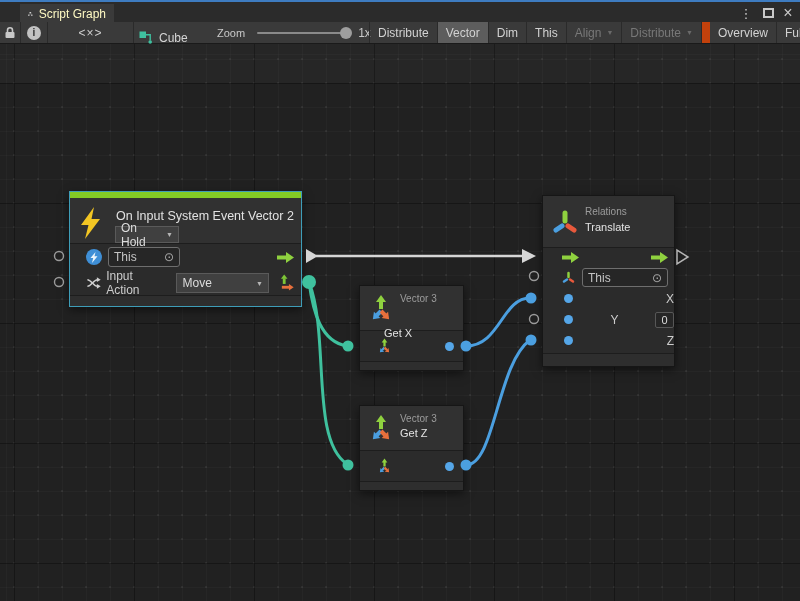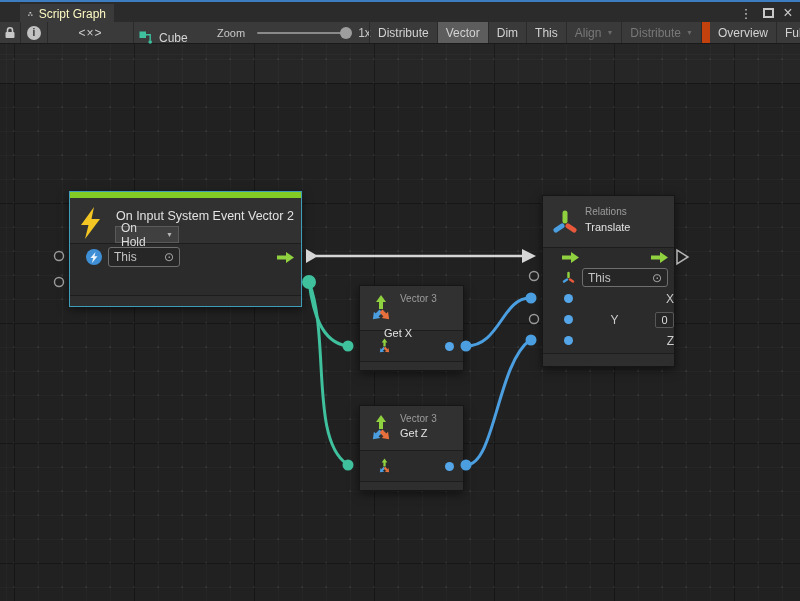--- a/index.html
+++ b/index.html
@@ -170,20 +170,40 @@
       </div>
       <div class="field" style="width:72px;height:20px;">
         <span>This</span>
         <span class="target-glyph">⊙</span>
       </div>
       <div style="flex:1;"></div>
       <svg width="19" height="13" viewBox="0 0 19 13">
         <path d="M1 4.5 h9 v-3.5 l8 5.5 l-8 5.5 v-3.5 h-9 z" fill="#8fd13f"></path>
       </svg>
     </div>
+    <div class="nrow" style="top:78px;height:26px;padding:0 6px 0 4px;gap:5px;">
+      <svg width="16" height="16" viewBox="0 0 16 16">
+        <path d="M1.5 4.5 C5.5 4.5 8 11.5 12 11.5" stroke="#cfcfcf" stroke-width="1.5" fill="none"></path>
+        <path d="M1.5 11.5 C5.5 11.5 8 4.5 12 4.5" stroke="#cfcfcf" stroke-width="1.5" fill="none"></path>
+        <polygon points="11.5,2 15.5,4.5 11.5,7" fill="#cfcfcf"></polygon>
+        <polygon points="11.5,9 15.5,11.5 11.5,14" fill="#cfcfcf"></polygon>
+      </svg>
+      <span class="port-label">Input Action</span>
+      <div class="ddown" style="width:97px;height:20px;margin-left:6px;">
+        <span>Move</span>
+        <span class="caret">▼</span>
+      </div>
+      <div style="flex:1;"></div>
+      <svg width="17" height="18" viewBox="0 0 17 18">
+        <path d="M5.5 10 V4" stroke="#7ec636" stroke-width="3" fill="none"></path>
+        <polygon points="2,4.5 9,4.5 5.5,0" fill="#7ec636"></polygon>
+        <path d="M3 13.5 h8" stroke="#e8703c" stroke-width="3" fill="none"></path>
+        <polygon points="10.5,10 10.5,17 15.5,13.5" fill="#e8703c"></polygon>
+      </svg>
+    </div>
     <div class="nfooter" style="height:11px;"></div>
   </div>
 
   <div class="node" style="left:359px;top:241px;width:105px;height:86px;">
     <div class="nheader" style="top:0;height:45px;">
       <svg style="position:absolute;left:6px;top:8px;" width="30" height="30" viewBox="0 0 30 30">
         <g>
             <path d="M15 15 V7" stroke="#8fd13f" stroke-width="4" fill="none"></path>
             <polygon points="10,8 20,8 15,1" fill="#8fd13f"></polygon>
           </g>

